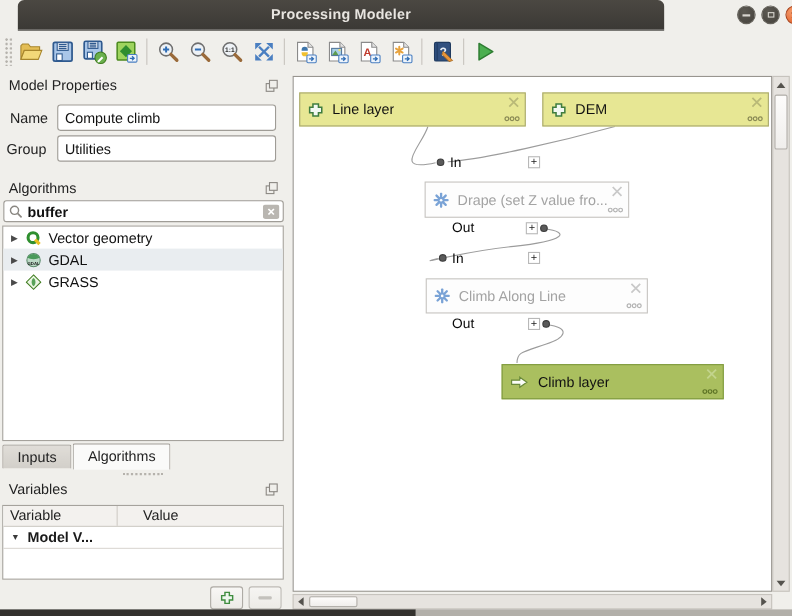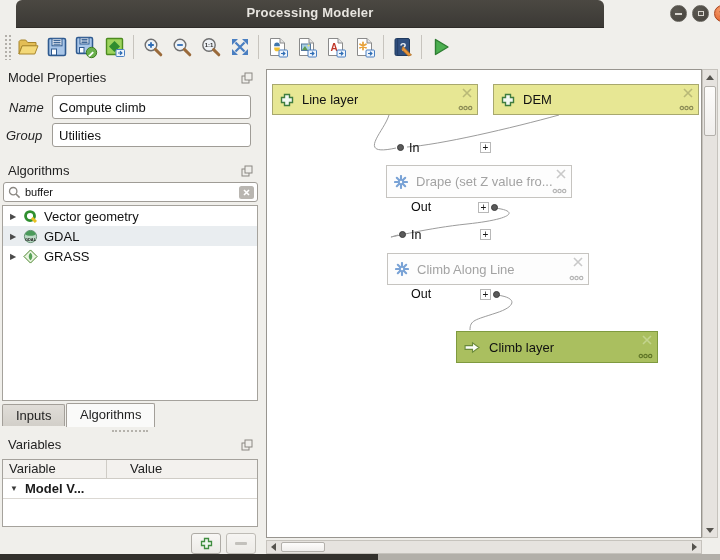--- a/index.html
+++ b/index.html
@@ -29,28 +29,28 @@
     background-size:4px 4px; }
   .tbtn { width:29px; height:29px; border:1px solid transparent; border-radius:3px;
     display:flex; align-items:center; justify-content:center; background:transparent; }
   .tbtn svg { width:24px; height:24px; }
   .tsep { width:1px; height:24px; background:#c7c4be; margin:0 4px; }
 
   
   #dock { position:absolute; left:0; top:66px; width:264px; height:488px; }
   .panel-title { position:absolute; left:8px; font-size:13px; color:#222; }
   .float-icon { position:absolute; left:241px; width:12px; height:12px; }
-  .field-label { position:absolute; font-size:13px; color:#222;font-style:italic; }
+  .field-label { position:absolute; font-size:13px; color:#222; }
   .tfield { position:absolute; left:52px; width:199px; height:24px; border:1px solid #9f9c96;
     border-radius:3px; background:#fff; font-size:13px; padding:0 6px; color:#111;
     font-family:"Liberation Sans","DejaVu Sans",sans-serif; }
   #searchbox { position:absolute; left:3px; top:116px; width:255px; height:20px;
     border:1px solid #9f9c96; border-radius:3px; background:#fff; display:flex; align-items:center; }
-  #searchbox input { border:none; outline:none; flex:1; font-size:11px; padding:0 4px; color:#111;
-    font-family:"Liberation Sans","DejaVu Sans",sans-serif; background:transparent; }
+  #searchbox input { border:none; outline:none; flex:1; font-size:13px; padding:0 4px; color:#111;
+    font-family:"Liberation Sans","DejaVu Sans",sans-serif; background:transparent;font-weight:bold; }
   #searchbox .mag { margin-left:4px; }
   #searchbox .clear { margin-right:3px; }
   #algtree { position:absolute; left:2px; top:139px; width:256px; height:196px;
     background:#fff; border:1px solid #a5a29c; }
   .tree-row { height:20px; display:flex; align-items:center; font-size:13px; color:#111; }
   .tree-row.alt { background:#e9edf0; }
   .tree-row .expander { width:20px; text-align:center; font-size:8px; color:#4a4a4a; }
   .tree-row svg { width:15px; height:15px; margin-right:6px; }
   .tab { position:absolute; top:338px; height:22px; border:1px solid #a39f99; border-bottom:none;
     background:linear-gradient(#e0ddd8,#d2cfc9); font-size:13px; color:#222;

